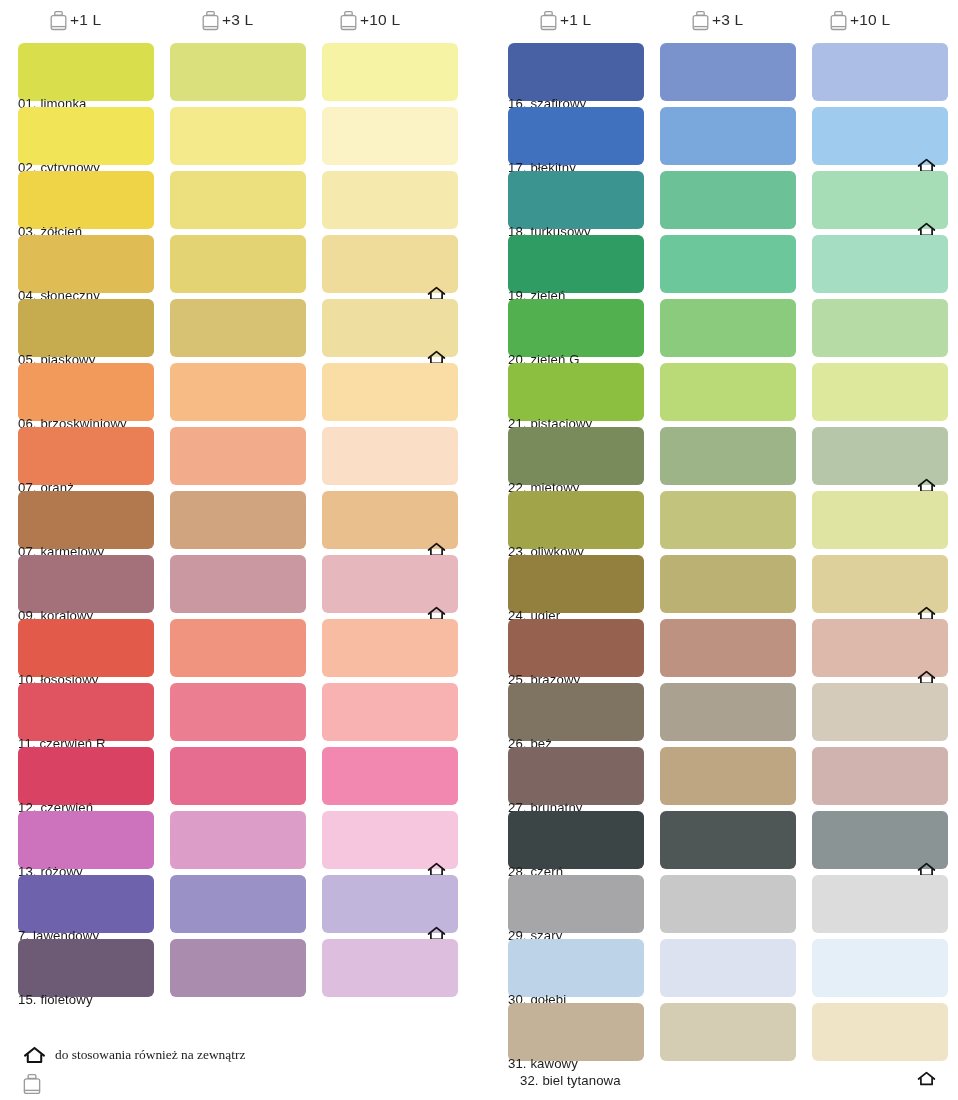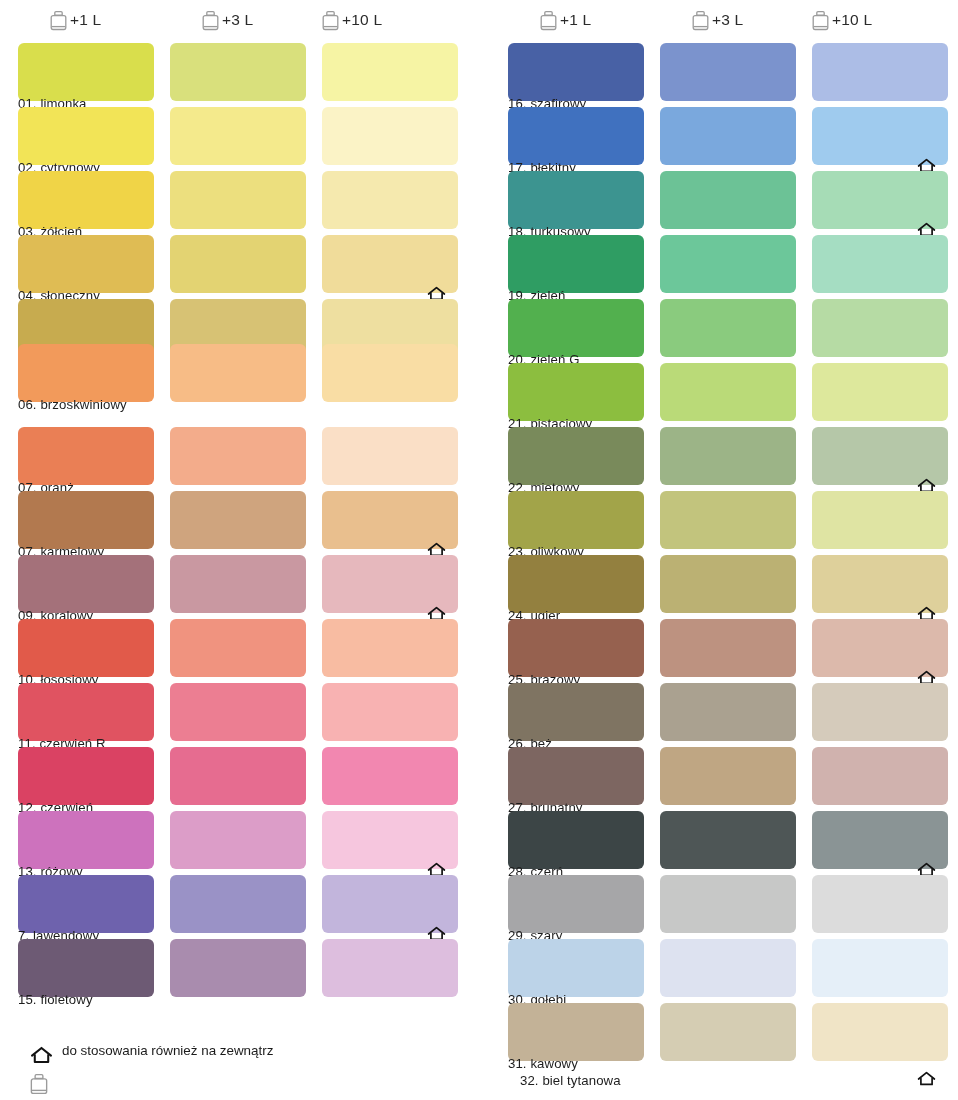--- a/index.html
+++ b/index.html
@@ -36,21 +36,21 @@
   .header-cell {
     position: absolute;
     top: 0;
     height: 28px;
     display: flex;
     align-items: center;
     gap: 3px;
   }
   .header-cell.c0 { left: 50px; }
   .header-cell.c1 { left: 202px; }
-  .header-cell.c2 { left: 322px; }
+  .header-cell.c2 { left: 340px; }
   .hdr-label {
     font-size: 15.5px;
     color: #2b2b2b;
     letter-spacing: 0.2px;
     white-space: nowrap;
   }
   .bottle-icon { display:block; width: 17px; height: 21px; flex: none; }
 
   
   .rows { position: absolute; left: 0; top: 0; width: 470px; }
@@ -93,23 +93,25 @@
   .row.label-only .house-mark { top: 4px; }
 
   
   .legend {
     position: absolute;
     left: 14px;
     width: 470px;
   }
   .legend-line {
     position: absolute;
-    left: 16px;
+    left: 9px;
     display: flex;
+    align-items: center;
     height: 24px;
+    font-family: Liberation Serif, serif;
   }
   .legend-line.l0 { top: 0px; }
   .legend-line.l1 { top: 29px; }
   .legend-icon {
     width: 26px;
     display: flex;
     align-items: center;
     justify-content: flex-start;
     flex: none;
   }
@@ -196,21 +198,21 @@
           <div class="swatch s1" style="background: rgb(215, 194, 116);"></div>
           <div class="swatch s2" style="background: rgb(238, 223, 160);"></div>
           <div class="row-label">05. piaskowy</div>
           <div class="house-mark">
             <svg class="house-icon" viewBox="0 0 19 15" fill="none" stroke="#121212" stroke-width="1.7" stroke-linejoin="round" stroke-linecap="round">
               <path d="M1.6 8.0 L9.5 1.6 L17.4 8.0"></path>
               <path d="M3.9 7.6 V13.4 H15.1 V7.6"></path>
             </svg>
           </div>
         </div>
-        <div class="row" style="top: 344px;">
+        <div class="row" style="top: 363px;">
           <div class="swatch s0" style="background: rgb(242, 154, 91);"></div>
           <div class="swatch s1" style="background: rgb(247, 188, 134);"></div>
           <div class="swatch s2" style="background: rgb(249, 221, 164);"></div>
           <div class="row-label">06. brzoskwiniowy</div>
         </div>
         <div class="row" style="top: 427px;">
           <div class="swatch s0" style="background: rgb(234, 127, 85);"></div>
           <div class="swatch s1" style="background: rgb(243, 172, 139);"></div>
           <div class="swatch s2" style="background: rgb(250, 223, 198);"></div>
           <div class="row-label">07. oranż</div>

